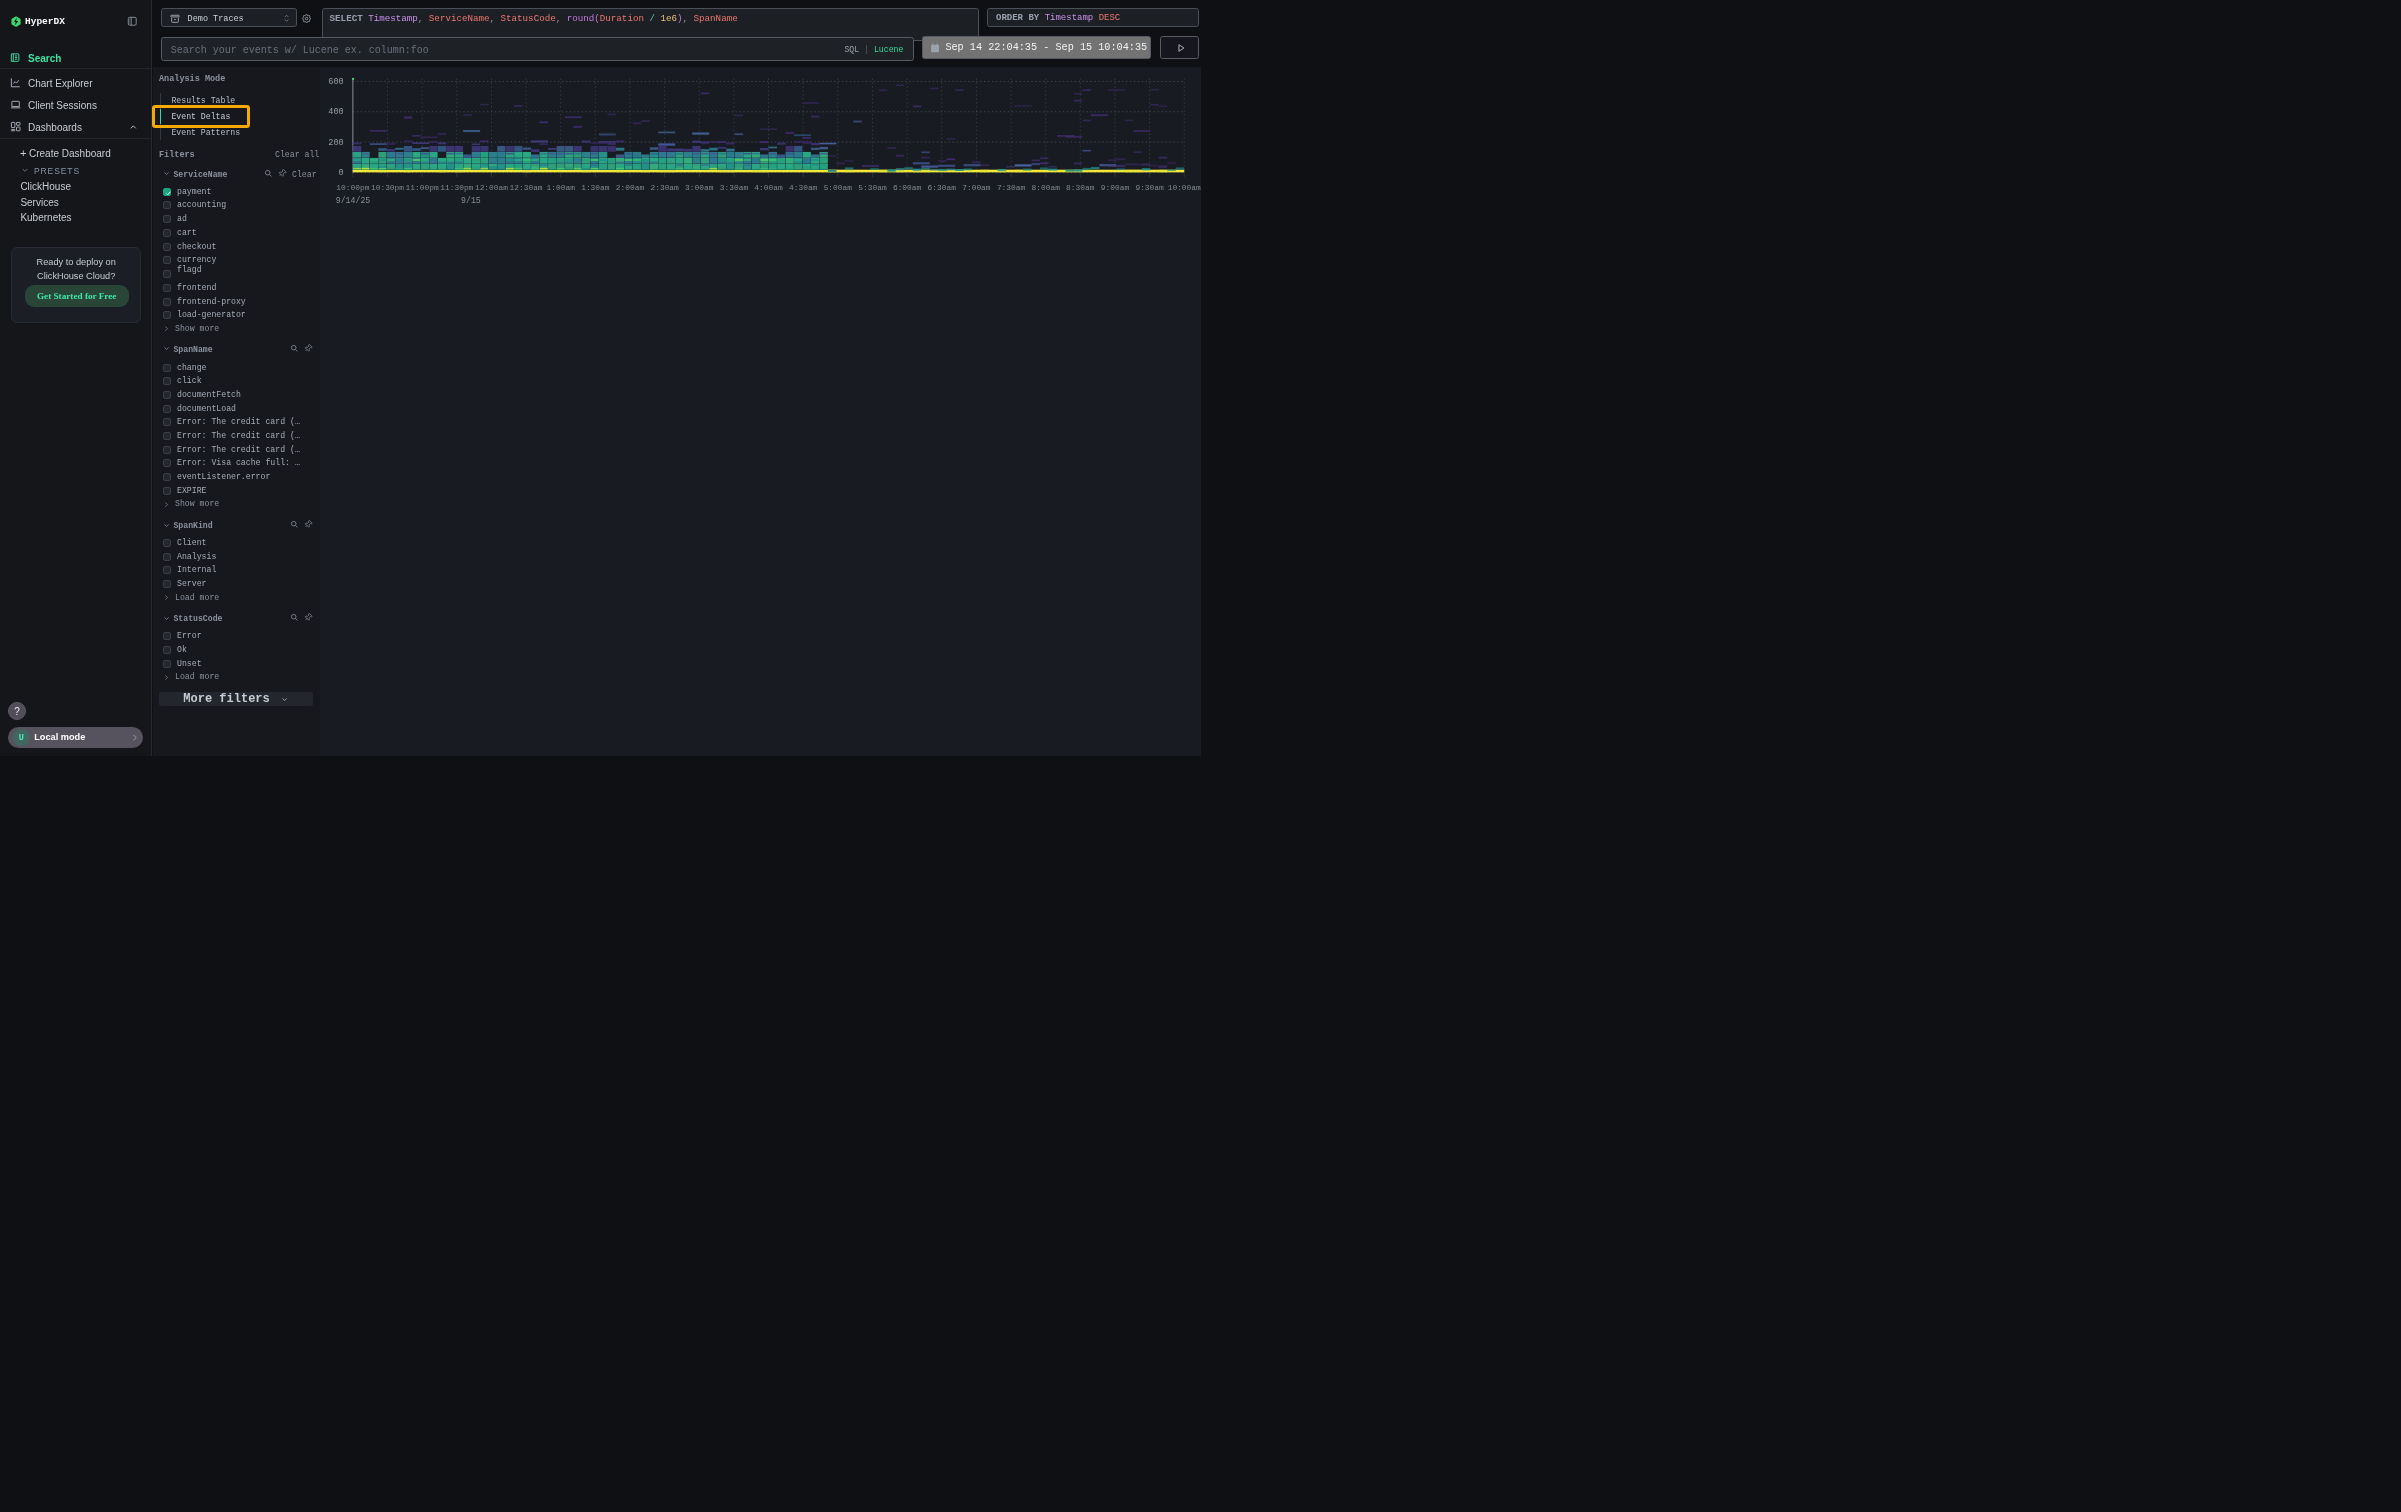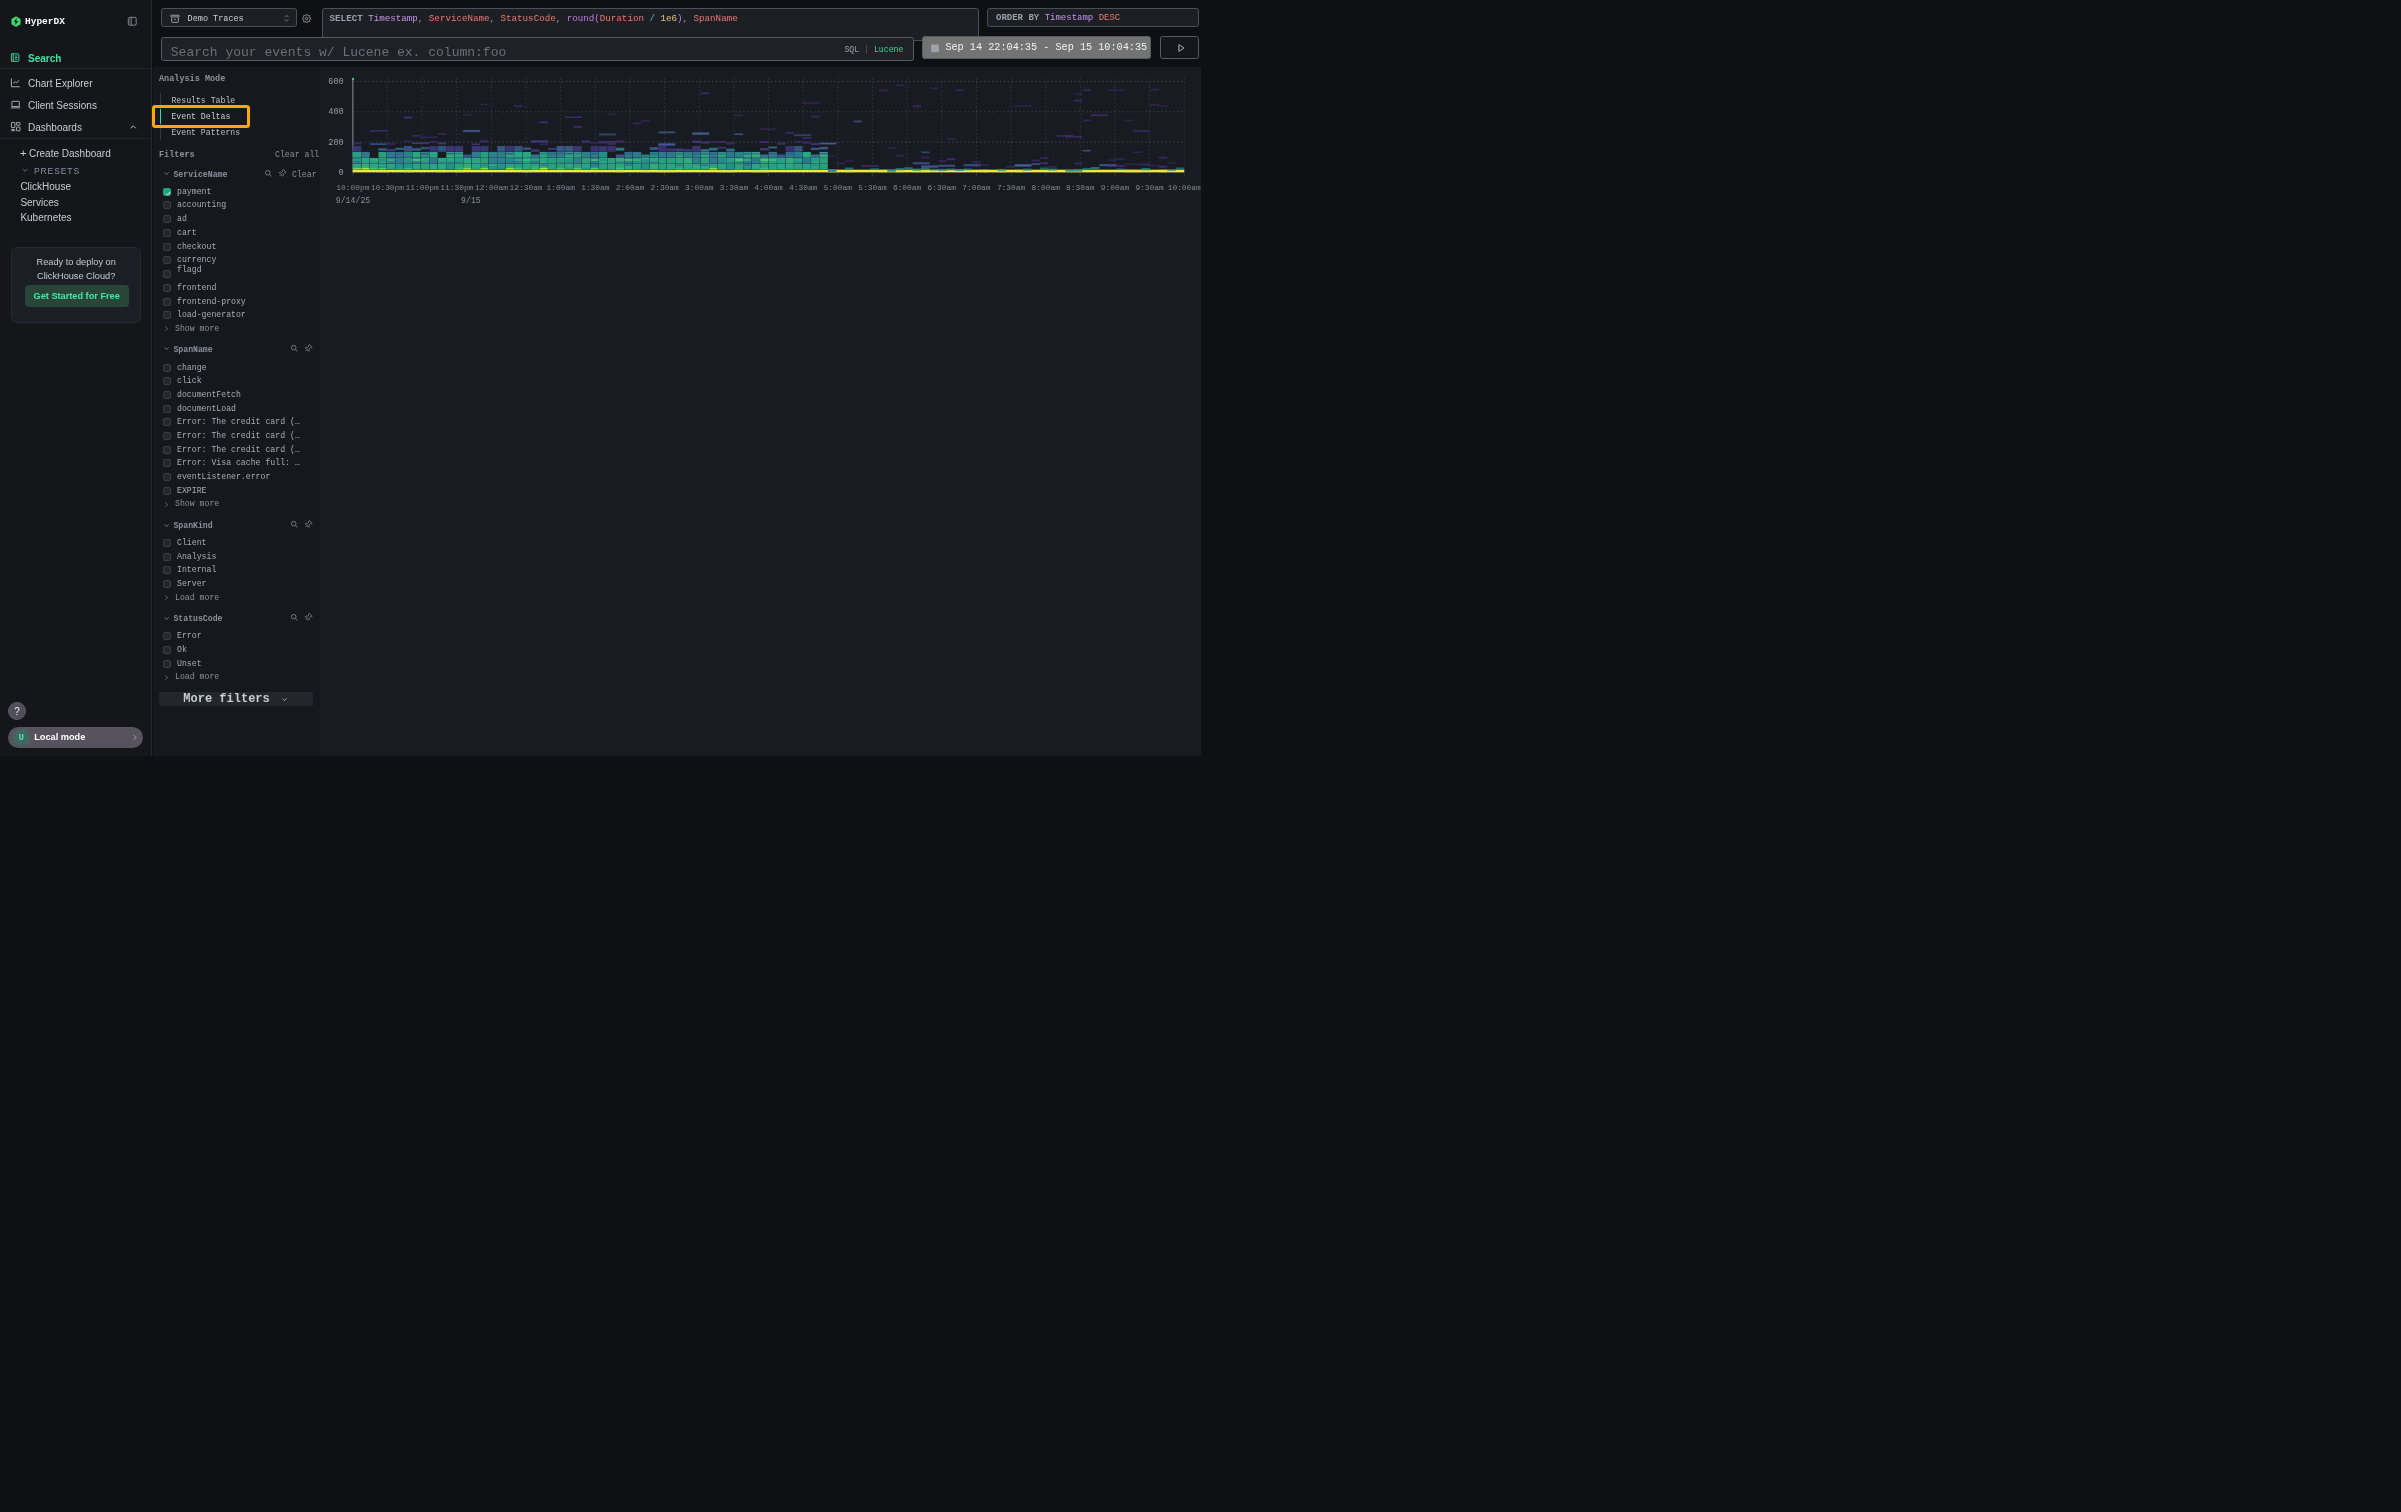--- a/index.html
+++ b/index.html
@@ -88,21 +88,21 @@
         <path d="M5 9 l7 7 7-7" stroke="#7e8796"></path>
       </svg>
   </div>
   <div class="abs" style="top:166px;left:34px;font-family:'Liberation Sans',sans-serif;font-size:8.5px;letter-spacing:0.9px;color:#8794a8">PRESETS</div>
   <div class="preset" style="top:181px">ClickHouse</div>
   <div class="preset" style="top:197px">Services</div>
   <div class="preset" style="top:212px">Kubernetes</div>
 
   <div class="abs" style="left:11.2px;top:247px;width:130px;height:76px;background:#1b1e25;border:0.7px solid #272b33;border-radius:6px">
     <div style="font-family:'Liberation Sans',sans-serif;font-size:9.2px;color:#c6cbd3;text-align:center;margin-top:8px;line-height:13.5px">Ready to deploy on<br>ClickHouse Cloud?</div>
-    <div style="position:absolute;left:12.5px;top:37px;width:104px;height:22px;background:#294538;border-radius:4px;display:flex;align-items:center;justify-content:center;font-family:Liberation Sans, sans-serif;font-weight:bold;font-size:9.2px;color:#3fe8a8">Get Started for Free</div>
+    <div style="position:absolute;left:12.5px;top:37px;width:104px;height:22px;background:#294538;border-radius:9px;display:flex;align-items:center;justify-content:center;font-family:Liberation Serif, serif;font-weight:bold;font-size:9.2px;color:#3fe8a8">Get Started for Free</div>
   </div>
 
   <div class="abs" style="left:8px;top:702px;width:18px;height:18px;border-radius:50%;background:#514e5a;border:0.7px solid #5d5a66;display:flex;align-items:center;justify-content:center;font-family:'Liberation Sans',sans-serif;font-size:10px;color:#e8eaee">?</div>
   <div class="abs" style="left:8.2px;top:727px;width:135px;height:21px;border-radius:10.5px;background:#56535f">
     <div style="position:absolute;left:4.6px;top:2px;width:17px;height:17px;border-radius:50%;background:#40685f;display:flex;align-items:center;justify-content:center;font-size:8.5px;font-weight:bold;color:#4fe9c4">U</div>
     <div style="position:absolute;left:26px;top:4.6px;font-family:'Liberation Sans',sans-serif;font-weight:bold;font-size:9.2px;color:#ffffff">Local mode</div>
     <svg class="abs" style="left:122px;top:5.6px" width="9.2" height="9.2" viewBox="0 0 24 24" fill="none" stroke="#a8b6c4" stroke-width="2">
         <path d="M9 5 l7 7-7 7"></path>
       </svg>
   </div>
@@ -128,21 +128,21 @@
 
   <div class="box" style="left:169px;top:8px;width:657px;height:33px;font-size:9.2px">
     <div class="abs" style="left:6.6px;top:4.3px;white-space:pre"><b style="color:#9aa1ac">SELECT</b> <span style="color:#c792ea">Timestamp</span><span style="color:#8b919c">, </span><span style="color:#ee7771">ServiceName</span><span style="color:#8b919c">, </span><span style="color:#ee7771">StatusCode</span><span style="color:#8b919c">, </span><span style="color:#c678dd">round(</span><span style="color:#ee7771">Duration</span> <span style="color:#56b6c2">/</span> <span style="color:#e5c07b">1e6</span><span style="color:#c678dd">)</span><span style="color:#8b919c">, </span><span style="color:#ee7771">SpanName</span></div>
   </div>
 
   <div class="box" style="left:834px;top:8px;width:212px;height:19px;font-size:9px">
     <div class="abs" style="left:8px;top:4.3px;white-space:pre"><b style="color:#9aa1ac">ORDER BY</b> <span style="color:#c792ea">Timestamp</span> <span style="color:#ee7771">DESC</span></div>
   </div>
 
   <div class="box" style="left:7.6px;top:37px;width:753px;height:24px;border-color:#555a63;background:#1e2126">
-    <div class="abs" style="left:9.2px;top:7px;font-size:13px;color:#69707c">Search your events w/ Lucene ex. column:foo</div>
+    <div class="abs" style="left:9.2px;top:7px;font-size:10px;color:#69707c">Search your events w/ Lucene ex. column:foo</div>
     <div class="abs" style="right:9.2px;top:7.2px;font-size:8.2px"><span style="color:#9aa1ac">SQL</span> <span style="color:#596068">|</span> <span style="color:#2fdf9a">Lucene</span></div>
   </div>
 
   <div class="box" style="left:769px;top:36px;width:229px;height:23px;border-color:#555a63;background:#737373">
     <svg class="abs" style="left:7.2px;top:6px" width="10" height="10" viewBox="0 0 24 24" fill="#9ba2ab">
       <path d="M7 1 v4 M17 1 v4" stroke="#9ba2ab" stroke-width="2.4"></path>
       <rect x="2.5" y="4" width="19" height="18" rx="2.5"></rect>
     </svg>
     <span class="abs" style="left:22.4px;top:5.3px;font-size:10.2px;color:#f0f2f4">Sep 14 22:04:35 - Sep 15 10:04:35</span>
   </div>

